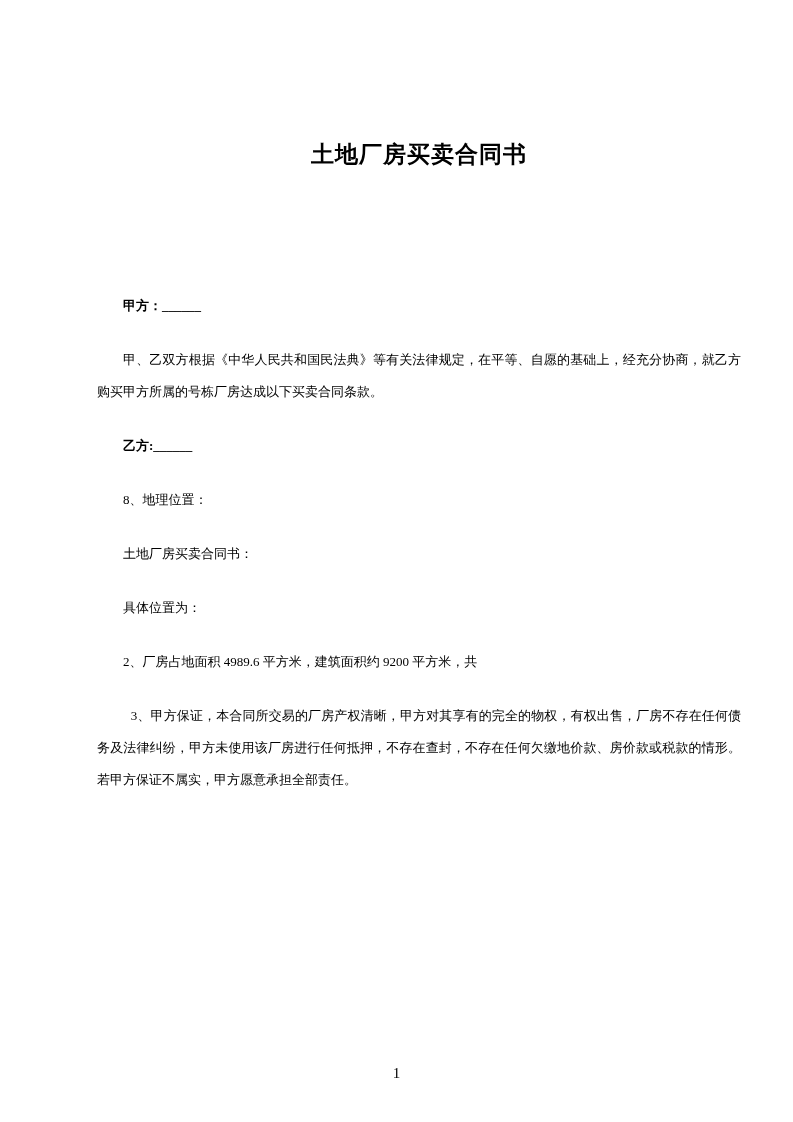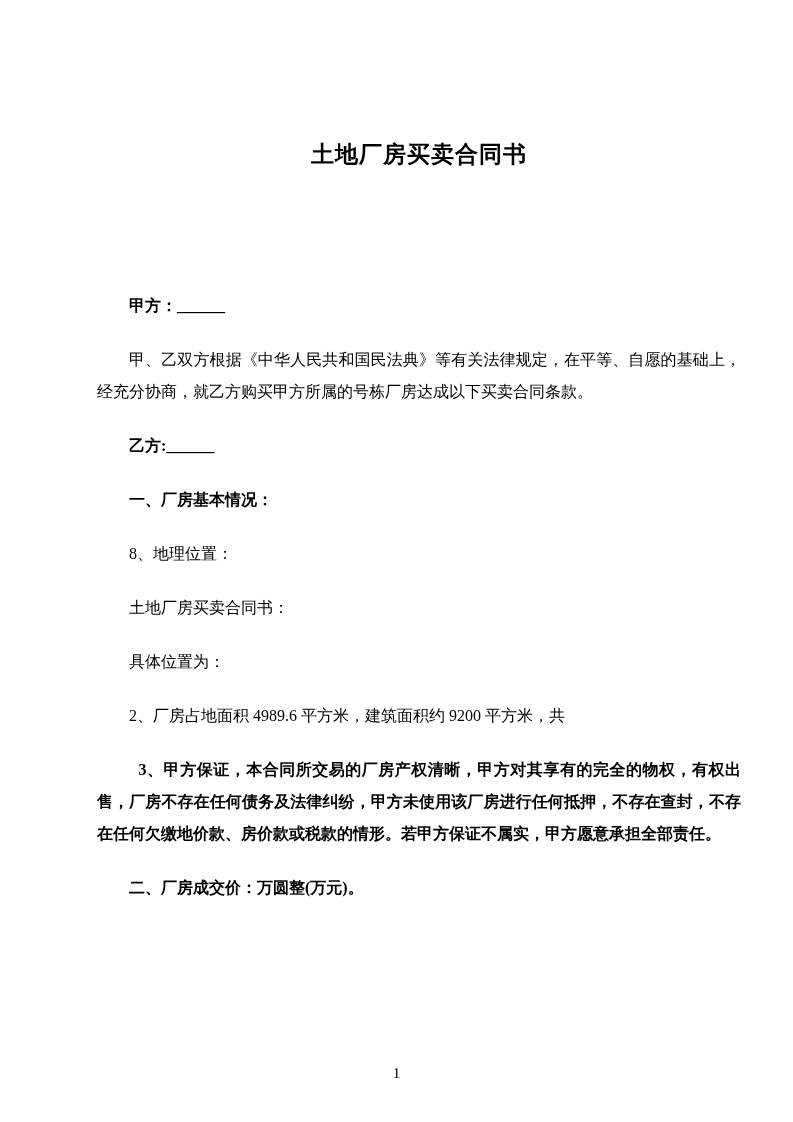--- a/index.html
+++ b/index.html
@@ -24,33 +24,32 @@
   }
   .doc-title {
     font-size: 23px;
     font-weight: bold;
     text-align: center;
     letter-spacing: 1px;
     margin: 0 0 118px 0;
     line-height: 34px;
   }
   .para {
-    font-size: 16px;
+    font-size: 13px;
     line-height: 32px;
     margin: 0 0 22px 0;
     text-align: justify;
     text-indent: 2em;
     white-space: pre-wrap;
   }
   .para.bold {
     font-weight: bold;
   }
   .para.indent-3 {
     text-indent: 2.6em;
-    font-weight: bold;
   }
   .blank {
     display: inline;
   }
   .page-number {
     position: absolute;
     bottom: 40px;
     left: 0;
     width: 100%;
     text-align: center;
@@ -64,30 +63,28 @@
 <div class="page">
 
   <h1 class="doc-title">土地厂房买卖合同书</h1>
 
   <p class="para bold"><span>甲方：</span><span class="blank">______</span></p>
 
   <p class="para">甲、乙双方根据《中华人民共和国民法典》等有关法律规定，在平等、自愿的基础上，经充分协商，就乙方购买甲方所属的号栋厂房达成以下买卖合同条款。</p>
 
   <p class="para bold"><span>乙方:</span><span class="blank">______</span></p>
 
-  <p class="para bold">一、厂房基本情况：</p>
 
   <p class="para">8、地理位置：</p>
 
   <p class="para">土地厂房买卖合同书：</p>
 
   <p class="para">具体位置为：</p>
 
   <p class="para">2、厂房占地面积 4989.6 平方米，建筑面积约 9200 平方米，共</p>
 
 
   <p class="para indent-3">3、甲方保证，本合同所交易的厂房产权清晰，甲方对其享有的完全的物权，有权出售，厂房不存在任何债务及法律纠纷，甲方未使用该厂房进行任何抵押，不存在查封，不存在任何欠缴地价款、房价款或税款的情形。若甲方保证不属实，甲方愿意承担全部责任。</p>
 
-  <p class="para bold">二、厂房成交价：万圆整(万元)。</p>
 
   <div class="page-number">1</div>
 
 </div>
 
 </body></html>

